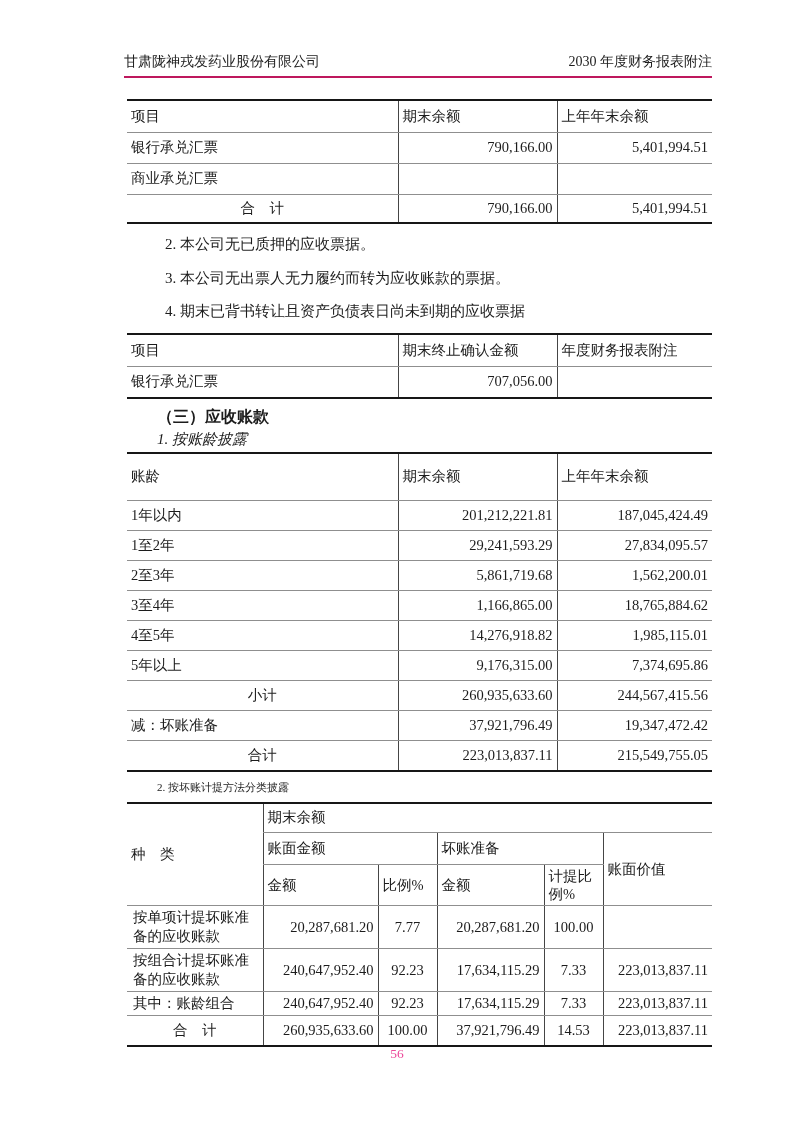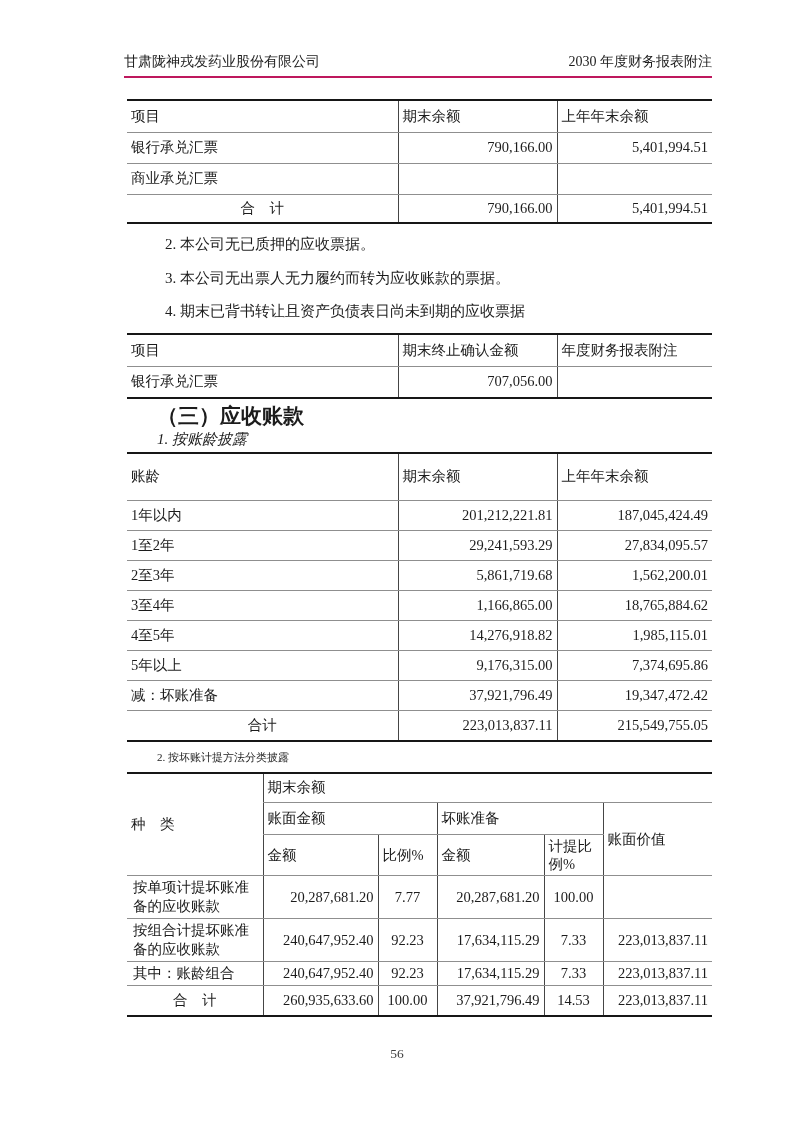--- a/index.html
+++ b/index.html
@@ -58,29 +58,29 @@
   .t4 tr.h1 th{height:30px;}
   .t4 tr.h2 th{height:32px;}
   .t4 tr.h3 th{height:40px;line-height:18px;}
   .t4 td{height:40px;line-height:19px;}
   .t4 td.lbl{text-align:left;padding-left:6px;}
   .t4 tr.r3 td{height:20px;}
   .t4 tr.r4 td{height:30px;}
   
   .para{margin:8px;padding-left:30px;font-size:15px;line-height:25.5px;}
   .notes{margin-top:5px;margin-bottom:5px;}
-  .sec-h{margin:9px 0 0 0;padding-left:30px;font-size:21px;font-weight:700;line-height:17px;}
+  .sec-h{margin:9px 0 0 0;padding-left:30px;font-size:16px;font-weight:700;line-height:17px;}
   .sub-h{margin:6px 0 5px 0;padding-left:30px;font-size:15px;line-height:16px;font-style:italic;}
   .sub-h2{margin:7px 0 7px 0;padding-left:30px;font-size:11px;line-height:16px;}
   .cont{margin:8px 0 0 0;padding-left:30px;font-size:15px;line-height:18px;}
   .mt-t1{margin-top:21px;}
   
   .pagenum{
     position:absolute;left:0;right:0;top:1046px;
-    text-align:center;font-size:13.5px;color:#404040;
+    text-align:center;font-size:13.5px;color:#ec4899;
   }
 </style>
 </head>
 <body>
 
 <div class="page">
 
   <div class="hdr">
     <span>甘肃陇神戎发药业股份有限公司</span>
     <span>2030 年度财务报表附注</span>
@@ -181,20 +181,25 @@
       </tr>
       <tr>
         <td class="l no-l">4至5年</td>
         <td class="r">14,276,918.82</td>
         <td class="r">1,985,115.01</td>
       </tr>
       <tr>
         <td class="l no-l">5年以上</td>
         <td class="r">9,176,315.00</td>
         <td class="r">7,374,695.86</td>
+      </tr>
+      <tr>
+        <td class="c no-l">小计</td>
+        <td class="r">260,935,633.60</td>
+        <td class="r">244,567,415.56</td>
       </tr>
       <tr>
         <td class="l no-l">减：坏账准备</td>
         <td class="r">37,921,796.49</td>
         <td class="r">19,347,472.42</td>
       </tr>
       <tr class="last">
         <td class="c no-l">合计</td>
         <td class="r">223,013,837.11</td>
         <td class="r">215,549,755.05</td>

